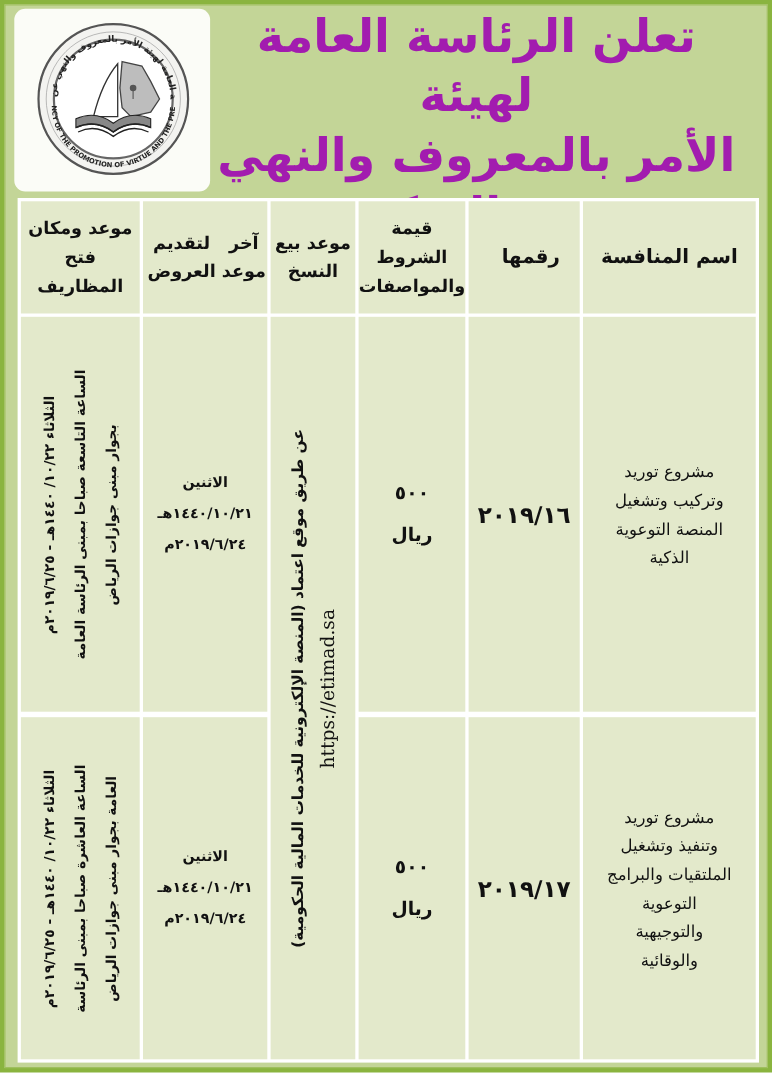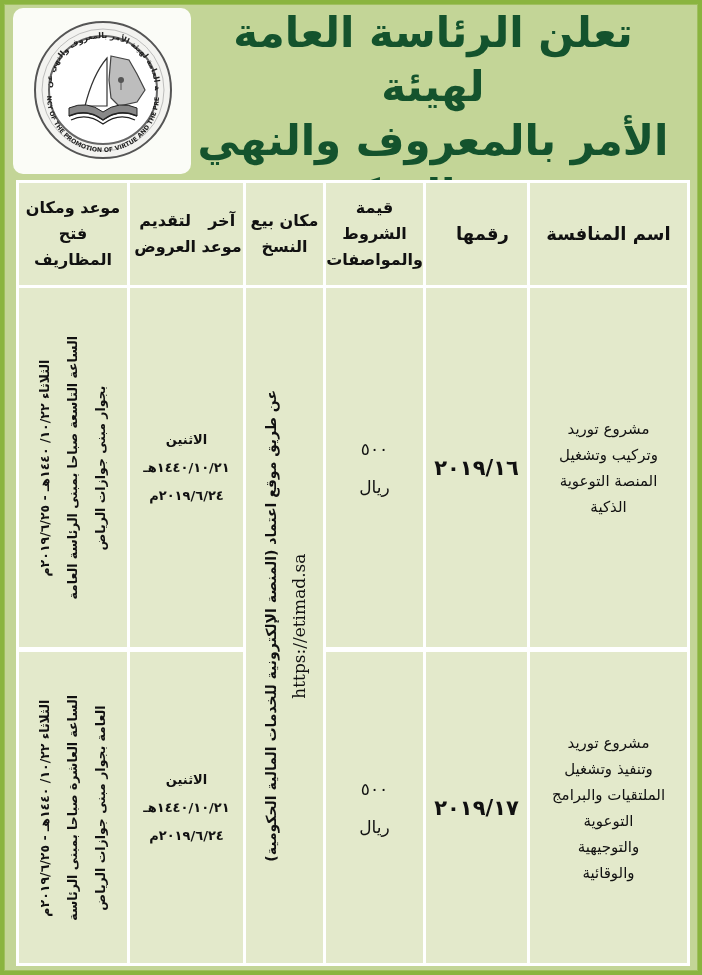--- a/index.html
+++ b/index.html
@@ -15,40 +15,40 @@
   }
   .logo-box {
     position:absolute; left:9px; top:4px; width:178px; height:166px;
     background:#fbfcf7; border-radius:10px;
   }
   .seal {
     position:absolute; left:20px; top:12px; width:140px; height:140px;
   }
   .title {
     position:absolute; right:20px; top:2px; width:490px;
-    direction:rtl; text-align:center; color:#14532d;
+    direction:rtl; text-align:center; color:#a21caf;
   }
   .title .l1 { font-size:42px; font-weight:bold; line-height:54px; letter-spacing:1px; }
   .title .l2 { font-size:42px; font-weight:bold; line-height:54px; }
   .title .l3 { font-size:30px; font-weight:bold; line-height:42px; margin-top:2px; }
 
   .grid {
     position:absolute; left:12px; top:176px; width:674px; height:786px;
     background:#ffffff;
   }
   .cell {
     position:absolute; background:#e3e9cb;
     display:flex; align-items:center; justify-content:center;
     text-align:center; direction:rtl; color:#111; box-sizing:border-box;
   }
   .hdr { font-weight:bold; font-size:16px; line-height:26px; }
   .hdr.big { font-size:18px; }
   .name { font-weight:normal; font-size:15px; line-height:26px; padding:0 6px; }
   .num  { font-weight:bold; font-size:21px; letter-spacing:1px; }
-  .price { font-weight:normal; font-size:17px; line-height:38px; }
+  .price { font-weight:bold; font-size:17px; line-height:38px; }
   .deadline { font-weight:bold; font-size:13px; line-height:28px; }
   .vert {
     writing-mode: vertical-rl; transform: rotate(180deg);
     direction:rtl; text-align:center; white-space:nowrap;
   }
   .opening { font-weight:bold; font-size:12.5px; line-height:28px; }
   .etimad-ar { font-size:14px; font-weight:bold; line-height:28px; }
   .etimad-url { font-family:"DejaVu Serif", serif; font-size:17px; line-height:28px; direction:ltr; }
 </style>
 </head>
@@ -96,21 +96,21 @@
       <span>اسم المنافسة</span>
     </div>
     <div class="cell hdr big" style="left:410px; top:3px; width:101px; height:102px;padding-left:12px;">
       <span>رقمها</span>
     </div>
     <div class="cell hdr" style="left:310px; top:3px; width:97px; height:102px; flex-direction:column;">
       <span>قيمة الشروط</span>
       <span>والمواصفات</span>
     </div>
     <div class="cell hdr" style="left:230px; top:3px; width:77px; height:102px; flex-direction:column;">
-      <span>مكان بيع</span>
+      <span>موعد بيع</span>
       <span>النسخ</span>
     </div>
     <div class="cell hdr" style="left:114px; top:3px; width:113px; height:102px; flex-direction:row;text-align:center;">
       <span>آخر موعد</span>
       <span>لتقديم العروض</span>
     </div>
     <div class="cell hdr" style="left:3px; top:3px; width:108px; height:102px; flex-direction:column;">
       <span>موعد ومكان</span>
       <span>فتح المظاريف</span>
     </div>

